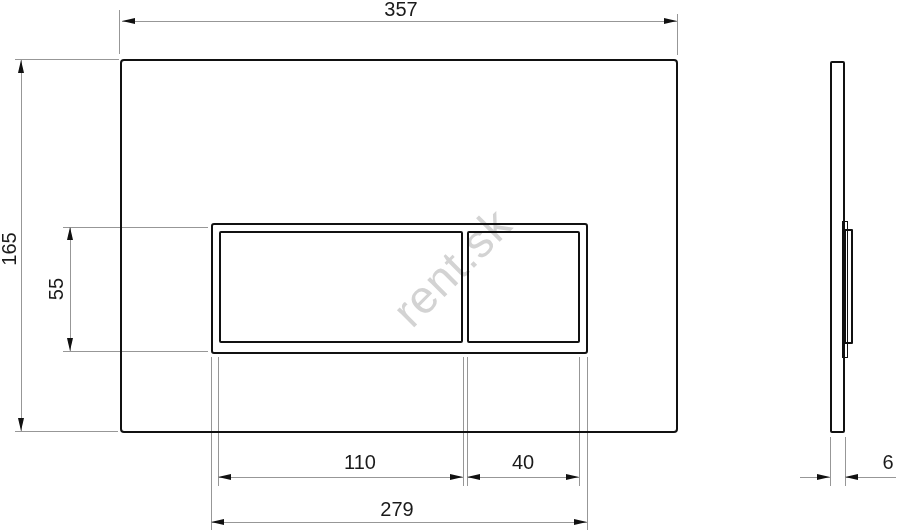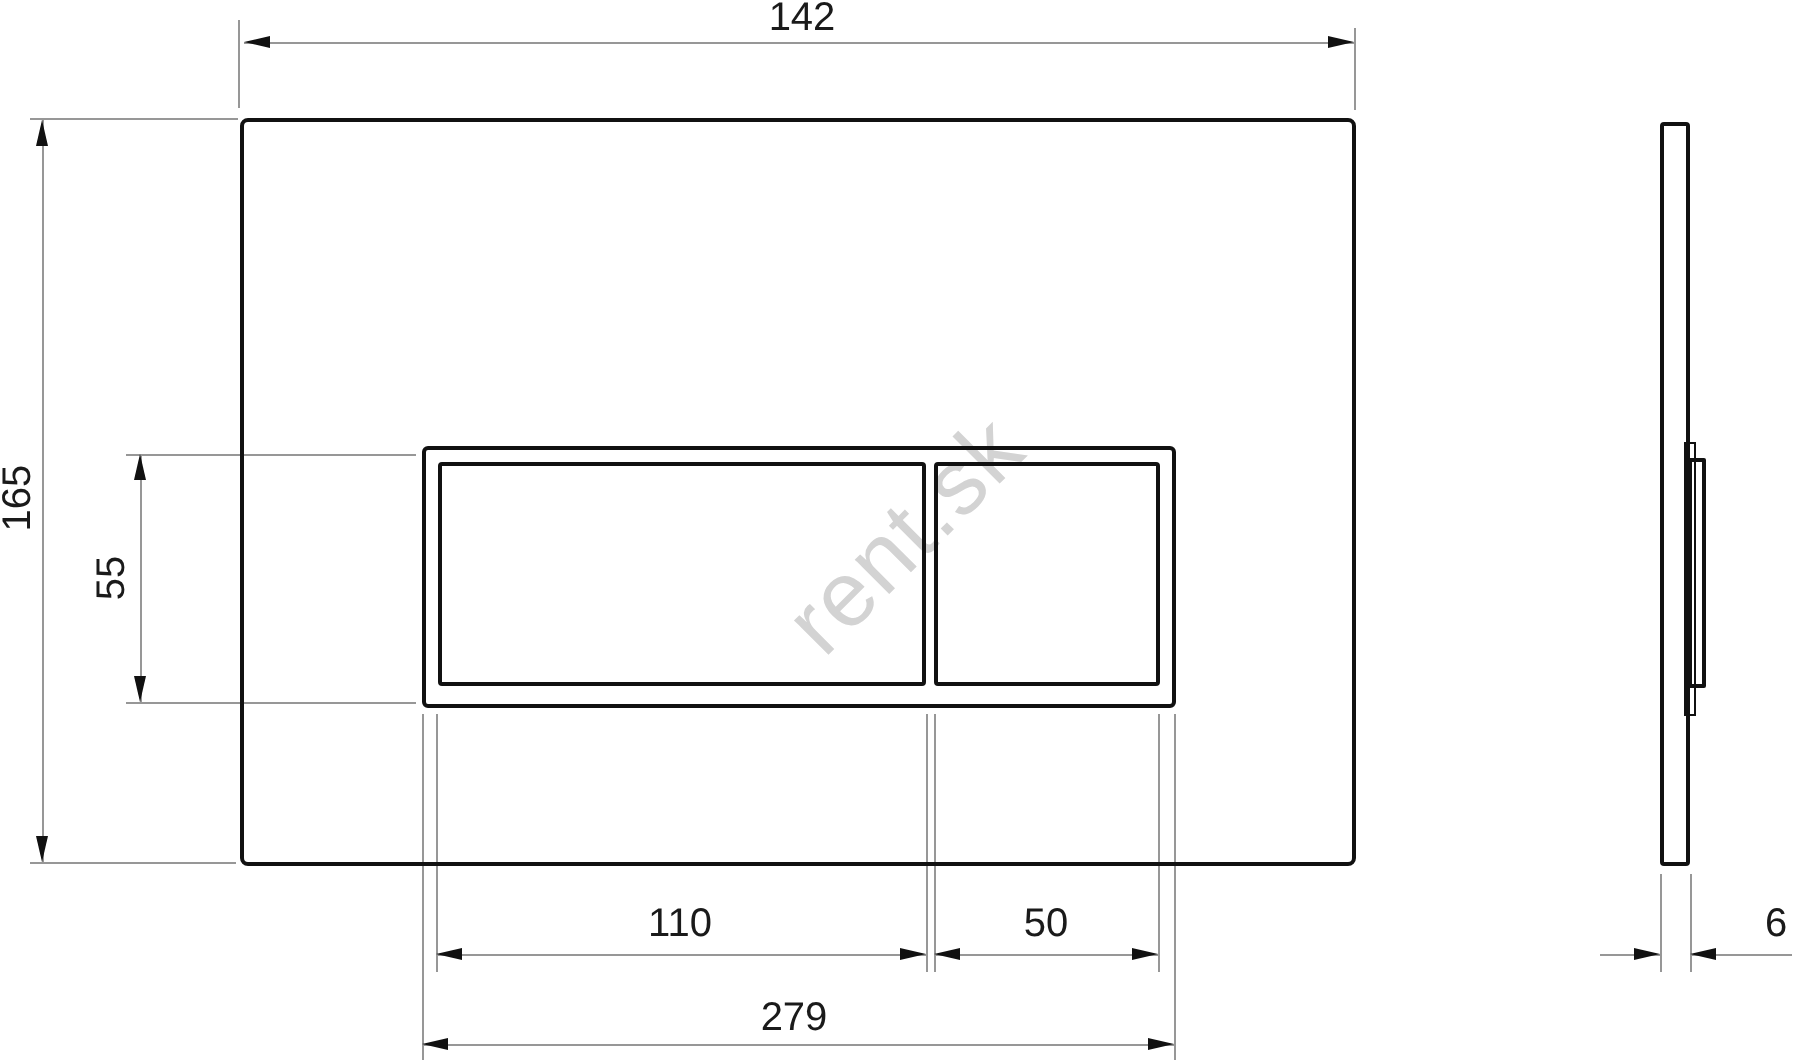--- a/index.html
+++ b/index.html
@@ -47,21 +47,21 @@
 <div class="canvas">
 
   <div class="watermark">rent.sk</div>
 
   <div class="g">
     <div class="dl v" style="left:119px;top:10px;height:44px"></div>
     <div class="dl v" style="left:677px;top:14px;height:41px"></div>
     <div class="dl h" style="left:122px;top:21px;width:555px"></div>
     <div class="ar l" style="left:122px;top:17.5px"></div>
     <div class="ar r" style="left:664px;top:17.5px"></div>
-    <div class="dlab" style="left:401px;top:9px">142</div>
+    <div class="dlab" style="left:401px;top:9px">357</div>
   </div>
 
   <div class="g">
     <div class="dl h" style="left:15px;top:59px;width:104px"></div>
     <div class="dl h" style="left:15px;top:431px;width:103px"></div>
     <div class="dl v" style="left:21px;top:60px;height:371px"></div>
     <div class="ar u" style="left:17.5px;top:60px"></div>
     <div class="ar d" style="left:17.5px;top:418px"></div>
     <div class="dlab rot" style="left:9px;top:249px">165</div>
   </div>
@@ -81,28 +81,28 @@
     <div class="dl v" style="left:463px;top:357px;height:129px"></div>
     <div class="dl v" style="left:467px;top:357px;height:129px"></div>
     <div class="dl v" style="left:579px;top:357px;height:129px"></div>
     <div class="dl v" style="left:587px;top:357px;height:173px"></div>
   </div>
 
   <div class="g">
     <div class="dl h" style="left:218px;top:477px;width:245px"></div>
     <div class="ar l" style="left:218px;top:473.5px"></div>
     <div class="ar r" style="left:450px;top:473.5px"></div>
-    <div class="dlab" style="left:340px;top:462px">110</div>
+    <div class="dlab" style="left:360px;top:462px">110</div>
   </div>
 
   <div class="g">
     <div class="dl h" style="left:467px;top:477px;width:112px"></div>
     <div class="ar l" style="left:467px;top:473.5px"></div>
     <div class="ar r" style="left:566px;top:473.5px"></div>
-    <div class="dlab" style="left:523px;top:462px">50</div>
+    <div class="dlab" style="left:523px;top:462px">40</div>
   </div>
 
   <div class="g">
     <div class="dl h" style="left:211px;top:522px;width:376px"></div>
     <div class="ar l" style="left:211px;top:518.5px"></div>
     <div class="ar r" style="left:574px;top:518.5px"></div>
     <div class="dlab" style="left:397px;top:509px">279</div>
   </div>
 
   <div class="g">

